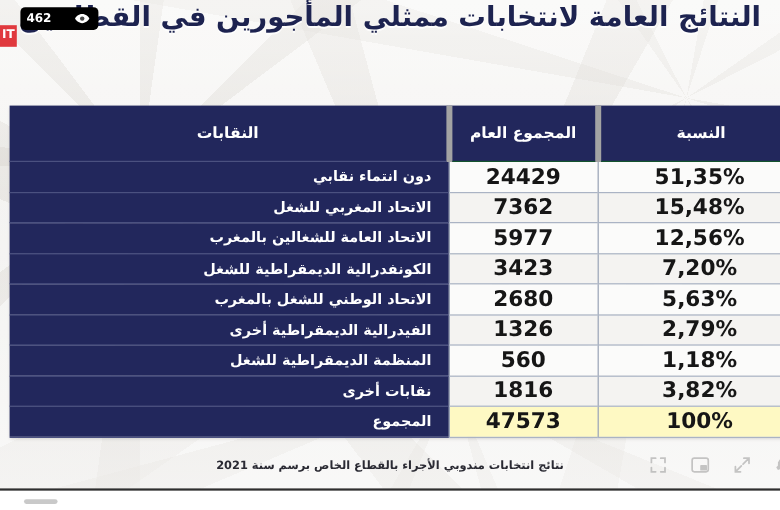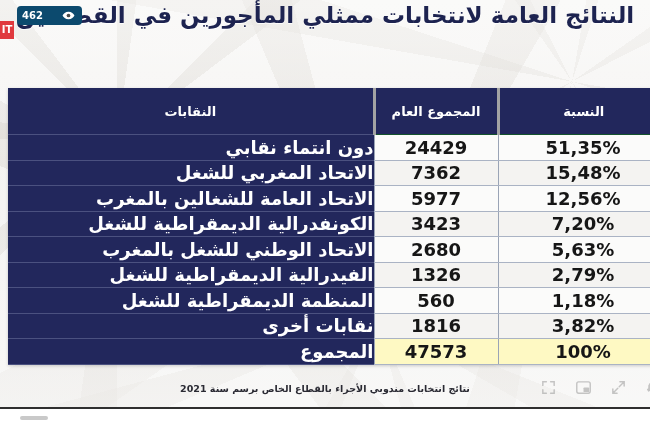--- a/index.html
+++ b/index.html
@@ -74,21 +74,21 @@
   .viewer-pill {
     position: absolute;
     left: 17px;
     top: 6px;
     display: flex;
     align-items: center;
     gap: 19px;
     height: 19px;
     padding: 0 7px 0 5px;
     border-radius: 4px;
-    background: #0c4a6e;
+    background: #000000;
     color: #ffffff;
     font-size: 10px;
     font-weight: bold;
     z-index: 9;
   }
   .viewer-pill .eye {
     display: inline-block;
     width: 13px;
     height: 13px;
   }
@@ -128,21 +128,21 @@
   .col-union { width: 366px; }
 
   thead th {
     height: 46px;
     background: #22275c;
     color: #ffffff;
     font-size: 13px;
     font-weight: bold;
     text-align: center;
     vertical-align: middle;
-    border-left: 3px solid #a3a3a3;
+    border-left: 5px solid #a3a3a3;
     border-right: 1px solid #6f7499;
   }
   thead th:first-child { border-right: none; }
   thead th:last-child  { border-left: none; margin-left: 37px; }
 
   tbody tr { height: 25.5px; }
   tbody td {
     font-size: 18px;
     vertical-align: middle;
     border-top: 1px solid #14532d;
@@ -153,23 +153,24 @@
     color: #161616;
     font-weight: bold;
     text-align: center;
     border-left: 1px solid #9aa4b6;
     border-right: 1px solid #9aa4b6;
   }
   td.num.pct { border-right: 1px solid #9aa4b6; }
   td.union-name {
     background: #22275c;
     color: #ffffff;
-    font-size: 18px;
+    font-size: 12px;
     font-weight: bold;
     text-align: right;
+    padding-right: 14px;
     border-top: 1px solid #4b5180;
     border-bottom: 1px solid #4b5180;
     border-right: 1px solid #6f7499;
   }
   tbody tr:nth-child(even) td.num { background: #f4f3f1; }
   tbody tr.total-row td.num { background: #fef9c3; }
 
   
   .caption {
     position: absolute;
@@ -278,21 +279,21 @@
             <td class="union-name">الكونفدرالية الديمقراطية للشغل</td>
           </tr>
           <tr>
             <td class="num pct">5,63%</td>
             <td class="num">2680</td>
             <td class="union-name">الاتحاد الوطني للشغل بالمغرب</td>
           </tr>
           <tr>
             <td class="num pct">2,79%</td>
             <td class="num">1326</td>
-            <td class="union-name">الفيدرالية الديمقراطية للشغل</td>
+            <td class="union-name">الفيدرالية الديمقراطية أخرى</td>
           </tr>
           <tr>
             <td class="num pct">1,18%</td>
             <td class="num">560</td>
             <td class="union-name">المنظمة الديمقراطية للشغل</td>
           </tr>
           <tr>
             <td class="num pct">3,82%</td>
             <td class="num">1816</td>
             <td class="union-name">نقابات أخرى</td>

